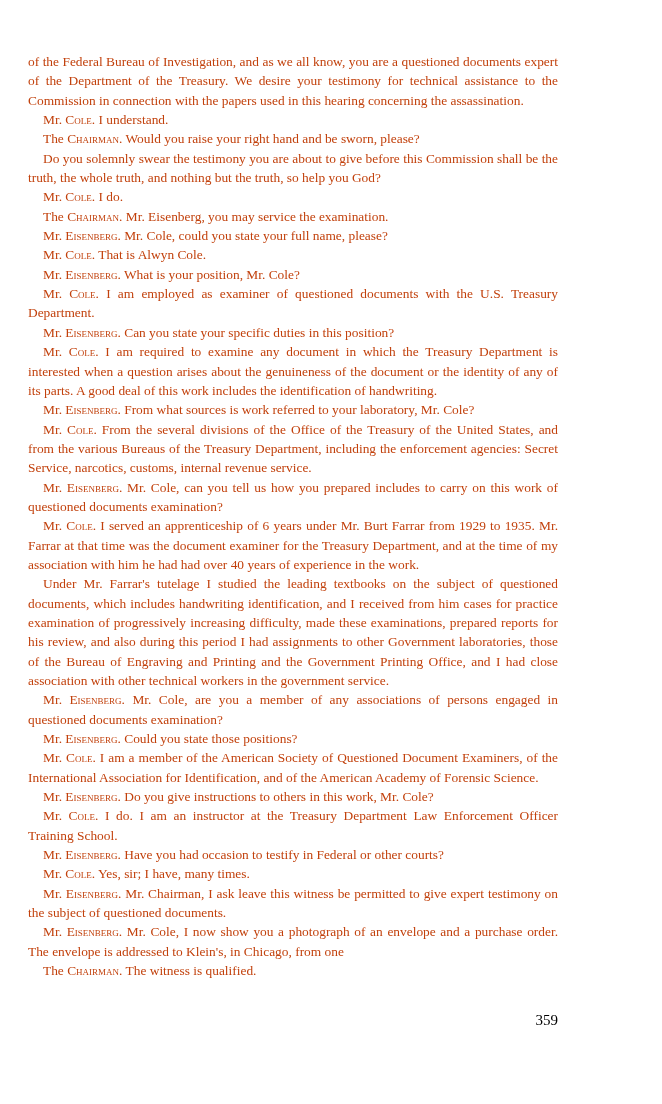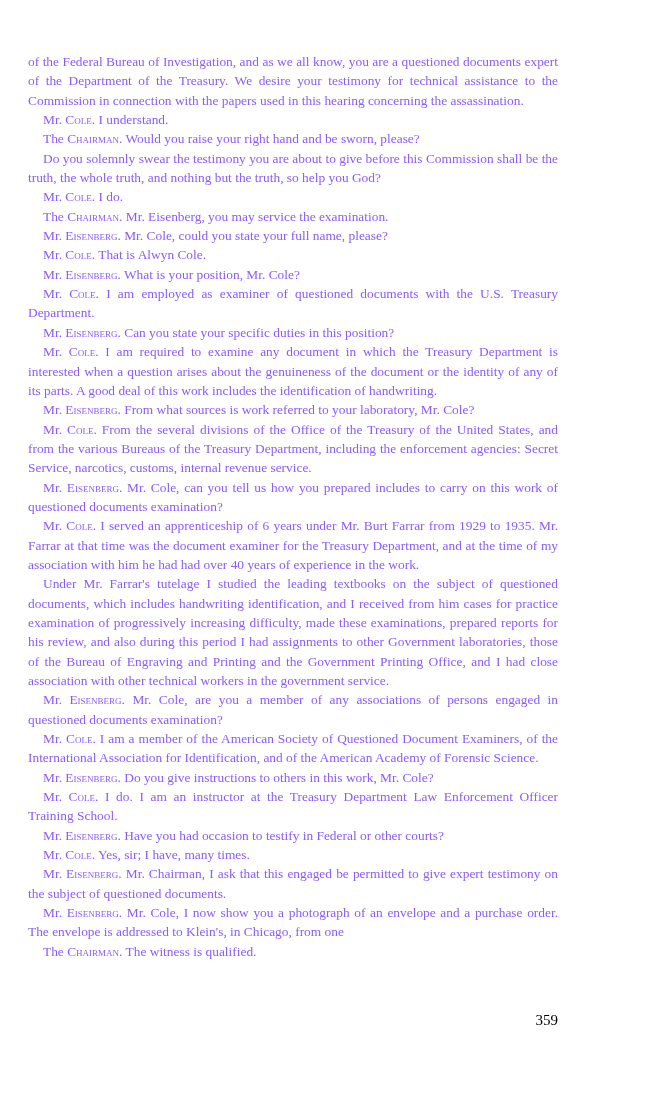--- a/index.html
+++ b/index.html
@@ -5,21 +5,21 @@
   html, body { margin: 0; padding: 0; background: #ffffff; }
   body { width: 662px; height: 1104px; position: relative; overflow: hidden; }
   .page {
     position: absolute;
     left: 28px;
     top: 52px;
     width: 530px;
     font-family: "Liberation Serif", "DejaVu Serif", serif;
     font-size: 13.4px;
     line-height: 19.35px;
-    color: #8b5cf6;
+    color: #c2410c;
     text-align: justify;
   }
   .para { margin: 0; text-indent: 15px; }
   .para.noindent { text-indent: 0; }
   .speaker { font-variant: small-caps; }
   .page-number {
     position: absolute;
     right: 104px;
     top: 1012px;
     font-family: "Liberation Serif", "DejaVu Serif", serif;
@@ -42,22 +42,23 @@
     <p class="para"><span>Mr. </span><span class="speaker">Eisenberg.</span><span> What is your position, Mr. Cole?</span></p>
     <p class="para"><span>Mr. </span><span class="speaker">Cole.</span><span> I am employed as examiner of questioned documents with the U.S. Treasury Department.</span></p>
     <p class="para"><span>Mr. </span><span class="speaker">Eisenberg.</span><span> Can you state your specific duties in this position?</span></p>
     <p class="para"><span>Mr. </span><span class="speaker">Cole.</span><span> I am required to examine any document in which the Treasury Department is interested when a question arises about the genuineness of the document or the identity of any of its parts.  A good deal of this work includes the identification of handwriting.</span></p>
     <p class="para"><span>Mr. </span><span class="speaker">Eisenberg.</span><span> From what sources is work referred to your laboratory, Mr. Cole?</span></p>
     <p class="para"><span>Mr. </span><span class="speaker">Cole.</span><span> From the several divisions of the Office of the Treasury of the United States, and from the various Bureaus of the Treasury Department, including the enforcement agencies: Secret Service, narcotics, customs, internal revenue service.</span></p>
     <p class="para"><span>Mr. </span><span class="speaker">Eisenberg.</span><span> Mr. Cole, can you tell us how you prepared includes to carry on this work of questioned documents examination?</span></p>
     <p class="para"><span>Mr. </span><span class="speaker">Cole.</span><span> I served an apprenticeship of 6 years under Mr. Burt Farrar from 1929 to 1935.  Mr. Farrar at that time was the document examiner for the Treasury Department, and at the time of my association with him he had had over 40 years of experience in the work.</span></p>
     <p class="para"><span>Under Mr. Farrar's tutelage I studied the leading textbooks on the subject of questioned documents, which includes handwriting identification, and I received from him cases for practice examination of progressively increasing difficulty, made these examinations, prepared reports for his review, and also during this period I had assignments to other Government laboratories, those of the Bureau of Engraving and Printing and the Government Printing Office, and I had close association with other technical workers in the government service.</span></p>
     <p class="para"><span>Mr. </span><span class="speaker">Eisenberg.</span><span> Mr. Cole, are you a member of any associations of persons engaged in questioned documents examination?</span></p>
+    <p class="para"><span>Mr. </span><span class="speaker">Eisenberg.</span><span> Could you state those positions?</span></p>
     <p class="para"><span>Mr. </span><span class="speaker">Cole.</span><span> I am a member of the American Society of Questioned Document Examiners, of the International Association for Identification, and of the American Academy of Forensic Science.</span></p>
     <p class="para"><span>Mr. </span><span class="speaker">Eisenberg.</span><span> Do you give instructions to others in this work, Mr. Cole?</span></p>
     <p class="para"><span>Mr. </span><span class="speaker">Cole.</span><span> I do.  I am an instructor at the Treasury Department Law Enforcement Officer Training School.</span></p>
     <p class="para"><span>Mr. </span><span class="speaker">Eisenberg.</span><span> Have you had occasion to testify in Federal or other courts?</span></p>
     <p class="para"><span>Mr. </span><span class="speaker">Cole.</span><span> Yes, sir; I have, many times.</span></p>
-    <p class="para"><span>Mr. </span><span class="speaker">Eisenberg.</span><span> Mr. Chairman, I ask that this engaged be permitted to give expert testimony on the subject of questioned documents.</span></p>
+    <p class="para"><span>Mr. </span><span class="speaker">Eisenberg.</span><span> Mr. Chairman, I ask leave this witness be permitted to give expert testimony on the subject of questioned documents.</span></p>
     <p class="para"><span>Mr. </span><span class="speaker">Eisenberg.</span><span> Mr. Cole, I now show you a photograph of an envelope and a purchase order.  The envelope is addressed to Klein's, in Chicago, from one</span></p>
     <p class="para"><span>The </span><span class="speaker">Chairman.</span><span> The witness is qualified.</span></p>
   </div>
 <div class="page-number">359</div>
 
 </body></html>

